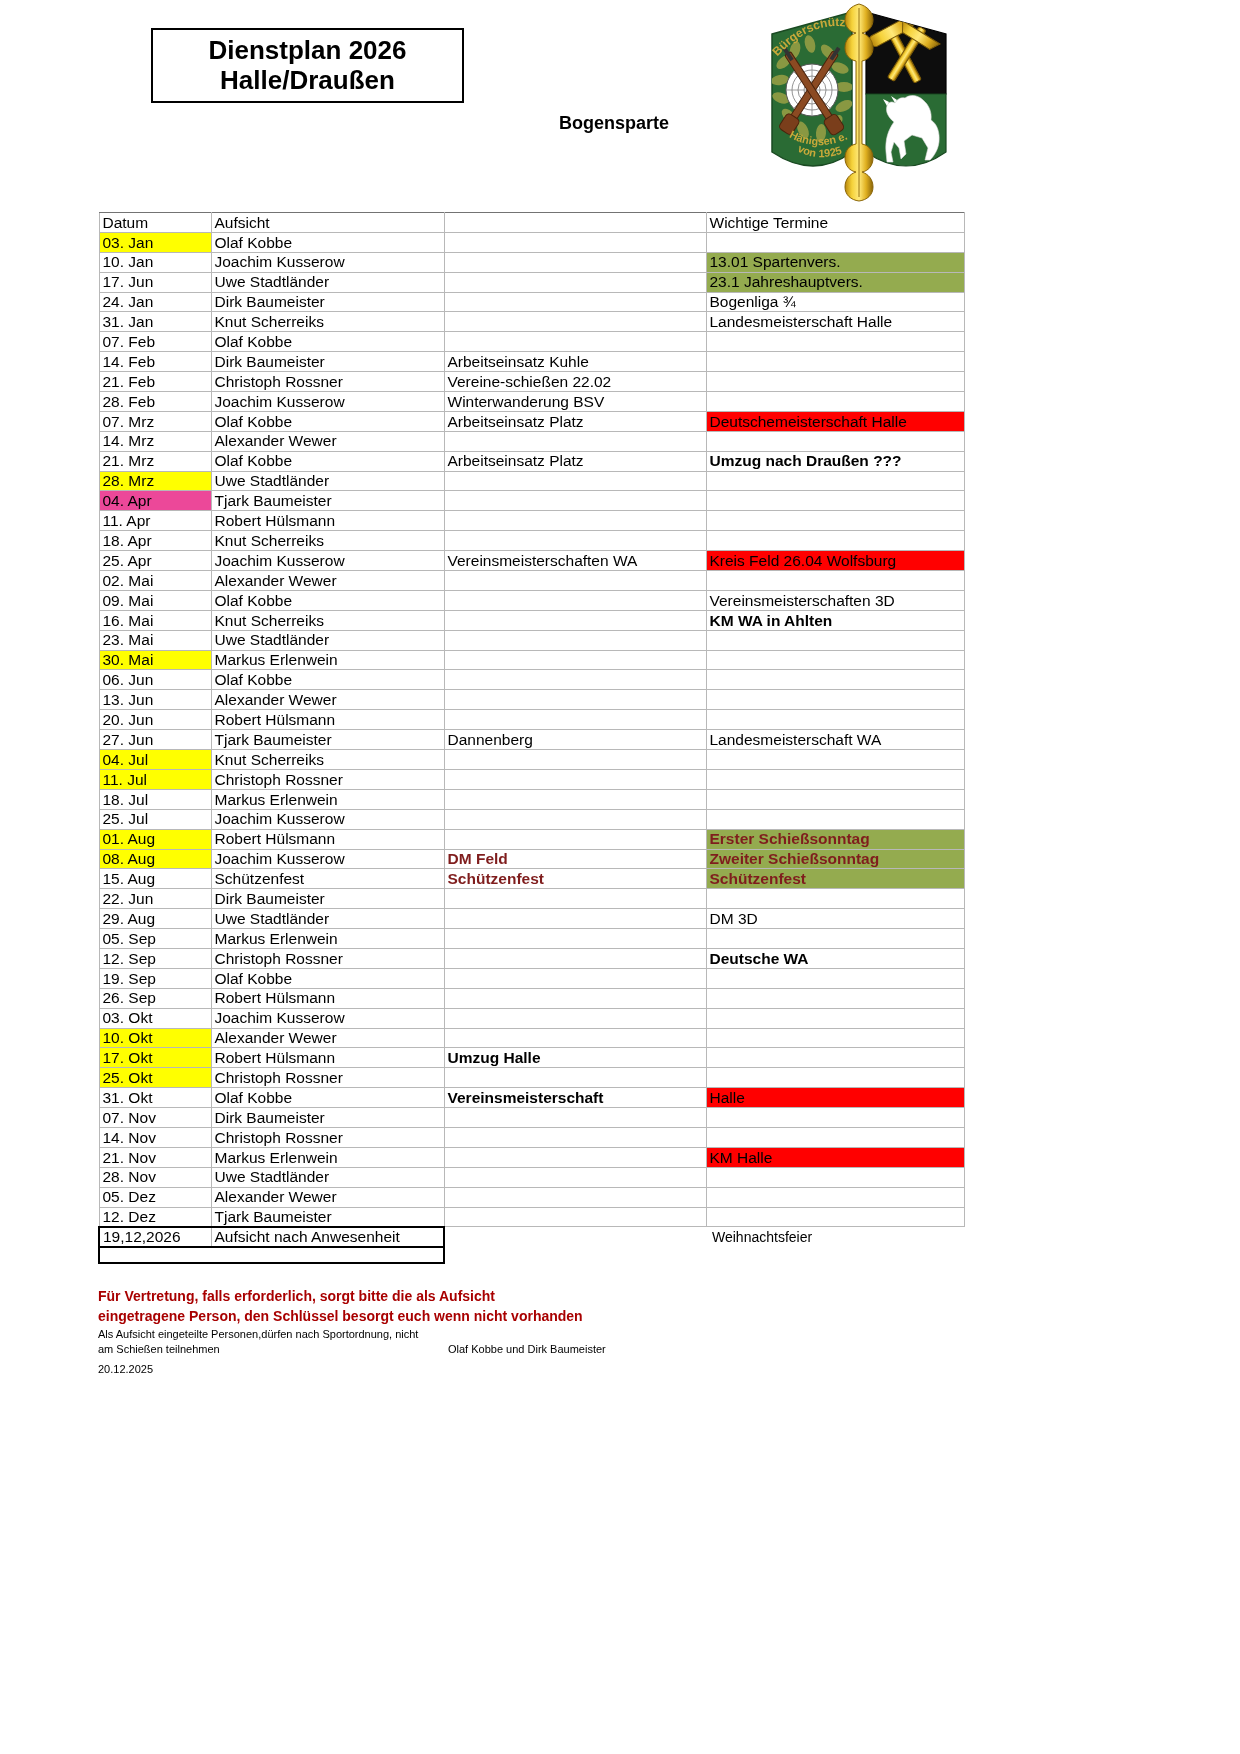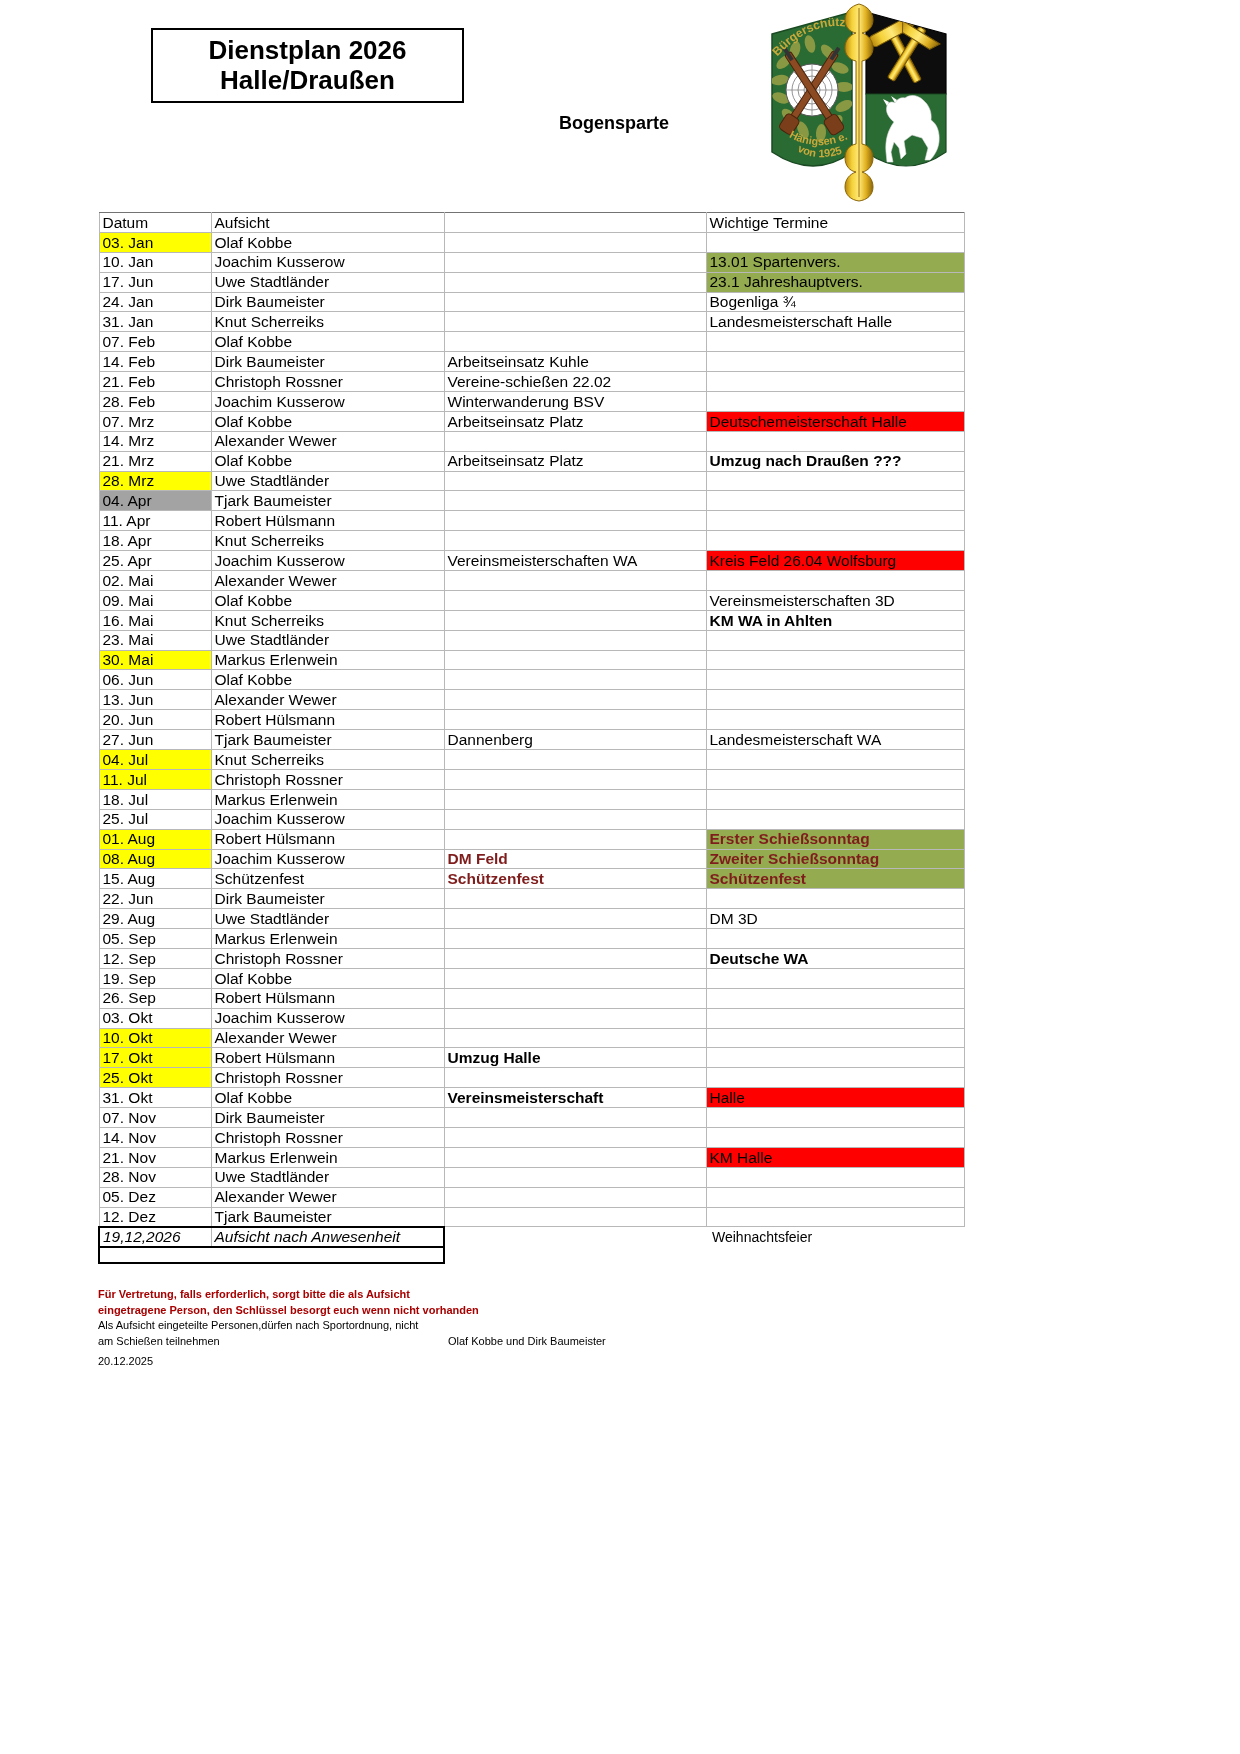--- a/index.html
+++ b/index.html
@@ -81,55 +81,54 @@
     white-space: nowrap;
     overflow: visible;
     line-height: 1;
   }
   table.plan tr.hdr td { border-top: 1px solid #737373; }
   td.cell-date { border-left: 1px solid #7a7a7a; }
   td.cell-term { border-right: 1px solid #7a7a7a; }
 
   
   .hl-yellow  { background: #ffff00; }
-  .hl-yellow2 { background: #a3a3a3; }
+  .hl-yellow2 { background: #ec4899; }
   .hl-green   { background: #94ab4f; }
   .hl-red     { background: #ff0000; }
 
   
   .t-bold { font-weight: bold; }
   .t-red  { color: #7f1d1d; font-weight: bold; }
 
   
   tr.last-row td.cell-date,
   tr.last-row td.cell-sup {
     border-top: 2px solid #000;
     border-bottom: 2px solid #000;
-    font-style: italic;
   }
   tr.last-row td.cell-date { border-left: 2px solid #000; }
   tr.last-row td.cell-sup  { border-right: 2px solid #000; }
   tr.last-row td.cell-note,
   tr.last-row td.cell-term { border: none; }
   tr.last-row td.cell-term { padding-left: 6px; font-size: 14px; margin-left: 16px; }
 
   tr.tail-row td { border: none; height: 16px; }
   tr.tail-row td.cell-date { border-left: 2px solid #000; border-bottom: 2px solid #000; }
   tr.tail-row td.cell-sup  { border-right: 2px solid #000; border-bottom: 2px solid #000; }
 
   
   #footer {
     position: absolute;
     left: 98px;
     top: 1287px;
     width: 880px;
     font-size: 14.5px;
     line-height: 1.42;
   }
-  #footer .fr { color: #a80000; font-weight: bold; font-size: 11px; }
+  #footer .fr { color: #a80000; font-weight: bold; font-size: 14px; }
   #footer .fb { color: #000; font-size: 11px; }
   #footer .sig-row {
     position: relative;
     height: 20px;
   }
   #footer .sig-right {
     position: absolute;
     left: 350px;
     top: 0;
   }

